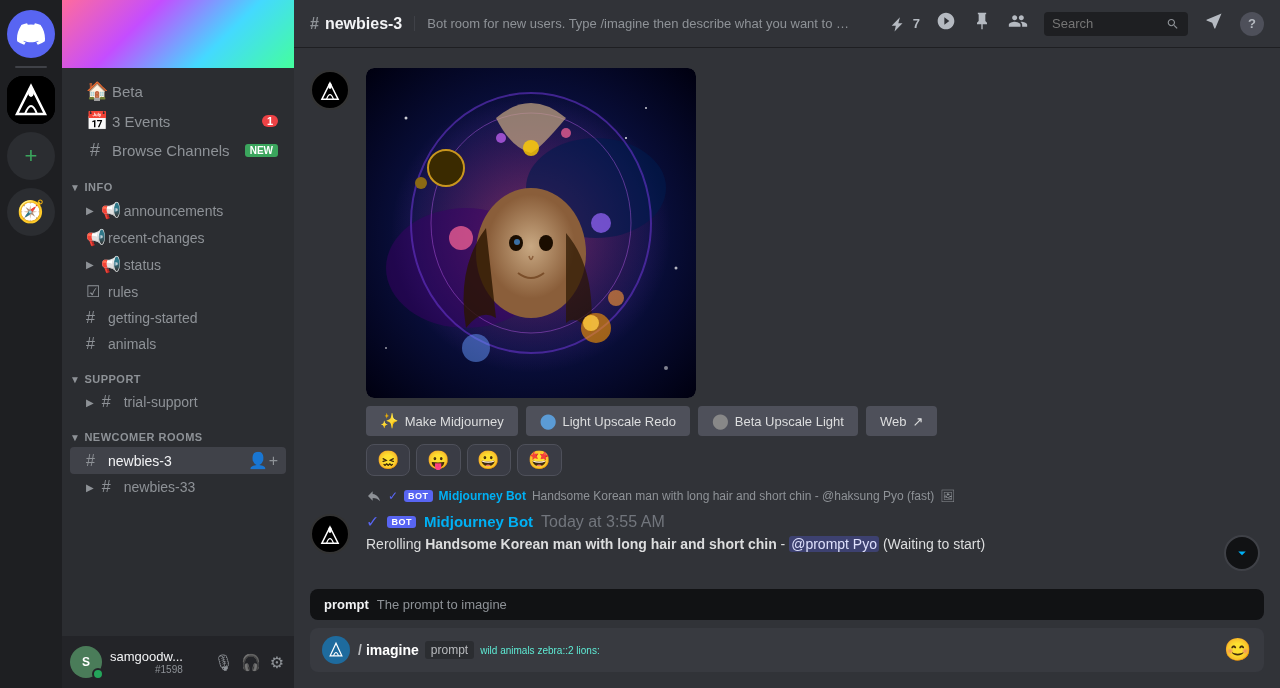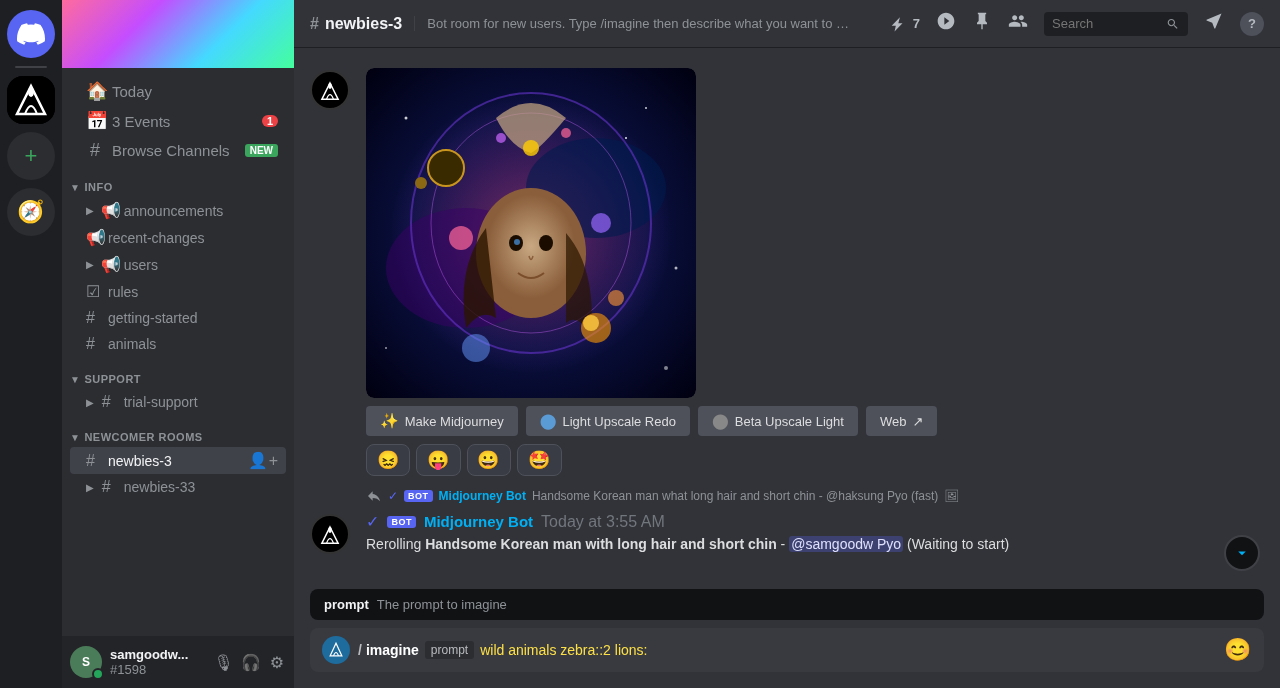--- a/index.html
+++ b/index.html
@@ -152,21 +152,21 @@
     }
     .input-avatar {
       width: 28px; height: 28px; border-radius: 50%; background: #1e6b9e; display: flex; align-items: center; justify-content: center; flex-shrink: 0; margin-right: 8px;
     }
     .input-avatar svg { width: 20px; height: 20px; }
     .slash-cmd { color: #b9bbbe; font-size: 14px; font-weight: 600; margin-right: 4px; }
     .cmd-name { color: #fff; font-size: 14px; font-weight: 600; }
     .cmd-prompt-label {
       background: #2b2d31; color: #b9bbbe; font-size: 12px; padding: 2px 6px; border-radius: 3px; margin: 0 6px;
     }
-    .cmd-input { flex: 1; background: none; border: none; outline: none; color: #fde047; font-size: 14px; caret-color: white; }
+    .cmd-input { flex: 1; background: none; border: none; outline: none; color: #5eead4; font-size: 10px; caret-color: white; }
     .emoji-icon { color: #8e9297; font-size: 22px; cursor: pointer; margin-left: auto; }
 
     
     .cosmic-portrait {
       width: 330px; height: 330px; border-radius: 8px; overflow: hidden; position: relative;
     }
   </style>
 </head>
 <body>
 
@@ -189,21 +189,21 @@
   <div class="server-icon green-circle" style="background:#2b2d31; color:#3ba55d; font-size:22px; display:flex; align-items:center; justify-content:center;">🧭</div>
 </div>
 
 <div class="channel-sidebar">
   <div class="server-banner"></div>
 
   <div class="sidebar-channels">
 
     <div class="sidebar-item">
       <span class="icon">🏠</span>
-      <span>Today</span>
+      <span>Beta</span>
     </div>
     <div class="sidebar-item">
       <span class="icon">📅</span>
       <span>3 Events</span>
       <span class="badge">1</span>
     </div>
     <div class="sidebar-item">
       <span class="icon">#</span>
       <span>Browse Channels</span>
       <span class="badge-new">NEW</span>
@@ -218,21 +218,21 @@
       <span class="ch-icon">📢</span>
       <span>announcements</span>
     </div>
     <div class="channel-item">
       <span class="ch-icon">📢</span>
       <span>recent-changes</span>
     </div>
     <div class="channel-item">
       <span style="font-size:10px; color:#8e9297; margin-right:2px;">▶</span>
       <span class="ch-icon">📢</span>
-      <span>users</span>
+      <span>status</span>
     </div>
     <div class="channel-item">
       <span class="ch-icon">☑</span>
       <span>rules</span>
     </div>
     <div class="channel-item">
       <span class="ch-icon">#</span>
       <span>getting-started</span>
     </div>
     <div class="channel-item">
@@ -265,22 +265,22 @@
       <span>newbies-33</span>
     </div>
   </div>
 
   <div class="user-area">
     <div class="user-avatar" style="background:#4a7c59; position:relative;">
       <span>S</span>
       <span style="position:absolute; bottom:-2px; right:-2px; width:12px; height:12px; background:#23a55a; border-radius:50%; border:2px solid #232428;"></span>
     </div>
     <div>
-      <div style="font-size:13px; font-weight:700; color:#f2f3f5;">samgoodw...</div>
-      <div style="font-size:13px; color:#8e9297;">#1598</div>
+      <div style="font-size:13px; font-weight:400; color:#f2f3f5;">samgoodw...</div>
+      <div style="font-size:10px; color:#8e9297;margin-left:45px;">#1598</div>
     </div>
     <div class="user-controls">
       <span style="color:#8e9297; font-size:16px; cursor:pointer;">🎙</span>
       <span style="color:#8e9297; font-size:16px; cursor:pointer;">🎧</span>
       <span style="color:#8e9297; font-size:16px; cursor:pointer;">⚙</span>
     </div>
   </div>
 </div>
 
 <div class="main-chat">
@@ -436,21 +436,21 @@
     </div>
 
     <div style="padding: 8px 16px 0 72px;">
       <div style="display:flex; align-items:center; gap:6px; font-size:12px; color:#8e9297;">
         <svg width="16" height="16" viewBox="0 0 24 24" fill="#8e9297">
             <path d="M10 9V5l-7 7 7 7v-4.1c5 0 8.5 1.6 11 5.1-1-5-4-10-11-11z"></path>
           </svg>
         <span style="color:#5865f2; font-size:12px;">✓</span>
         <span class="bot-badge">BOT</span>
         <span style="color:#00b0f4; font-weight:600; cursor:pointer;">Midjourney Bot</span>
-        <span>Handsome Korean man what long hair and short chin - @haksung Pyo (fast)</span>
+        <span>Handsome Korean man with long hair and short chin - @haksung Pyo (fast)</span>
         <span>🖼</span>
       </div>
     </div>
 
     <div class="message-group" style="margin-top:4px;">
       <div class="message-avatar midjourney-av">
         <svg viewBox="0 0 48 48" width="40" height="40">
           <rect width="48" height="48" fill="#000" rx="50%"></rect>
           <path d="M24 12 L38 40 H10 Z" fill="none" stroke="white" stroke-width="2.5"></path>
           <path d="M18 40 Q24 24 30 40" fill="none" stroke="white" stroke-width="2"></path>
@@ -458,21 +458,21 @@
         </svg>
       </div>
       <div class="message-content">
         <div class="message-header">
           <span style="color:#5865f2;">✓</span>
           <span class="bot-badge">BOT</span>
           <span class="message-author bot-author" style="color:#00b0f4; font-weight:600; font-size:15px;">Midjourney Bot</span>
           <span class="message-time">Today at 3:55 AM</span>
         </div>
         <div class="message-text">
-          Rerolling <strong>Handsome Korean man with long hair and short chin</strong> - <span class="mention">@samgoodw Pyo</span> (Waiting to start)
+          Rerolling <strong>Handsome Korean man with long hair and short chin</strong> - <span class="mention">@prompt Pyo</span> (Waiting to start)
         </div>
       </div>
     </div>
 
     <div style="position:absolute; right:20px; bottom:10px; width:36px; height:36px; border-radius:50%; background:#111214; border:2px solid #3f4147; display:flex; align-items:center; justify-content:center; cursor:pointer; color:#00b0f4; font-size:18px;">
       <svg width="18" height="18" viewBox="0 0 24 24" fill="#00b0f4">
           <path d="M7 10l5 5 5-5z"></path>
         </svg>
     </div>
   </div>

